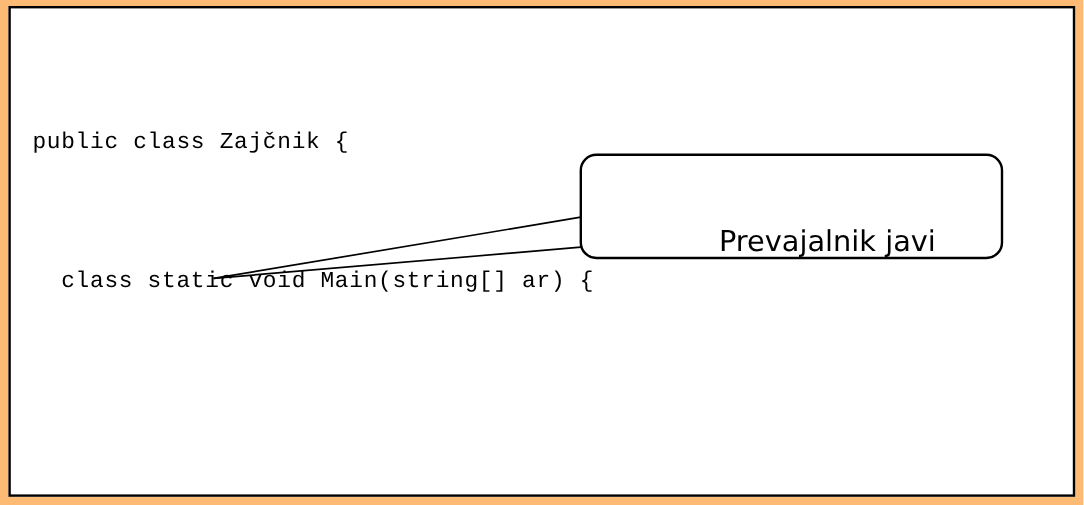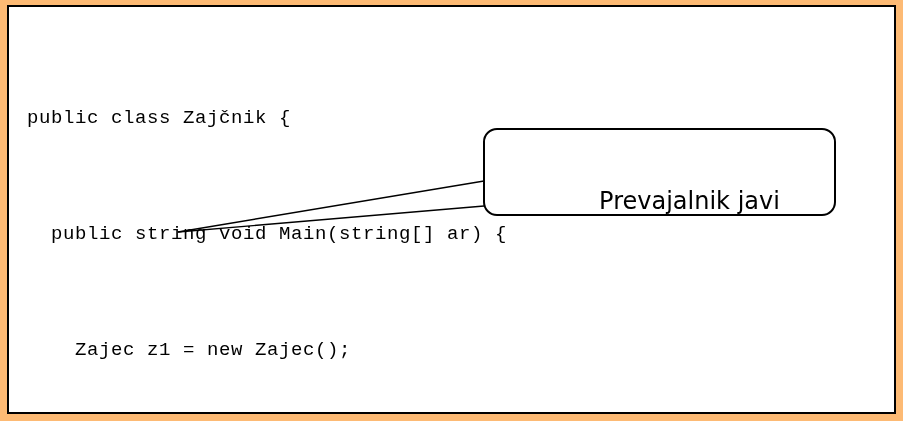--- a/index.html
+++ b/index.html
@@ -90,22 +90,21 @@
   }
 </style>
 </head>
 <body>
 
 <div id="canvas">
 
   <div id="code-frame">
     <div id="code-block">
       <div class="code-line">public class Zajčnik {</div>
-      <div class="code-line">  public string void Main(string[] ar) {</div>
-      <div class="code-line">    Zajec z1 = new Zajec();</div>
+      <div class="code-line">  class static void Main(string[] ar) {</div>
       
       
       
       
       
       
       
     </div>
   </div>
 

